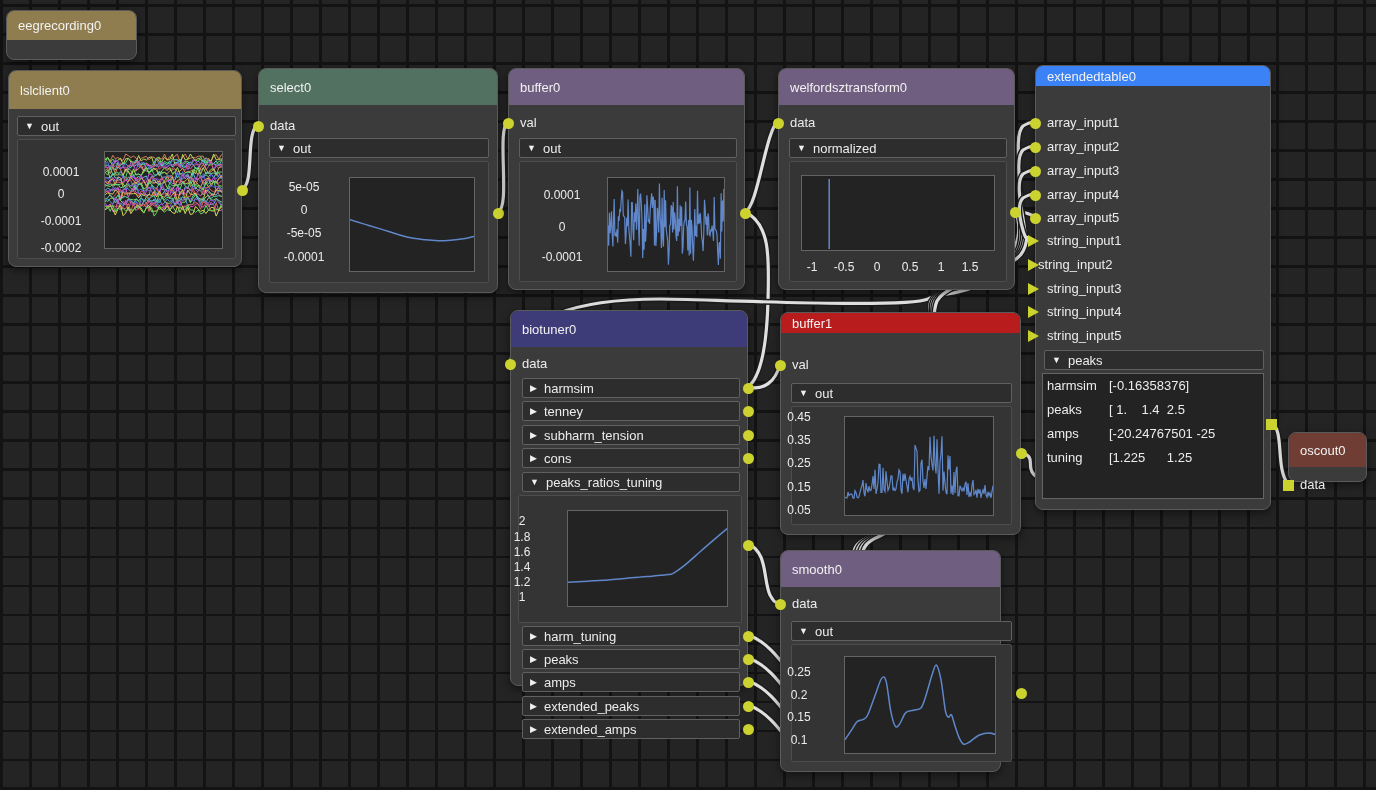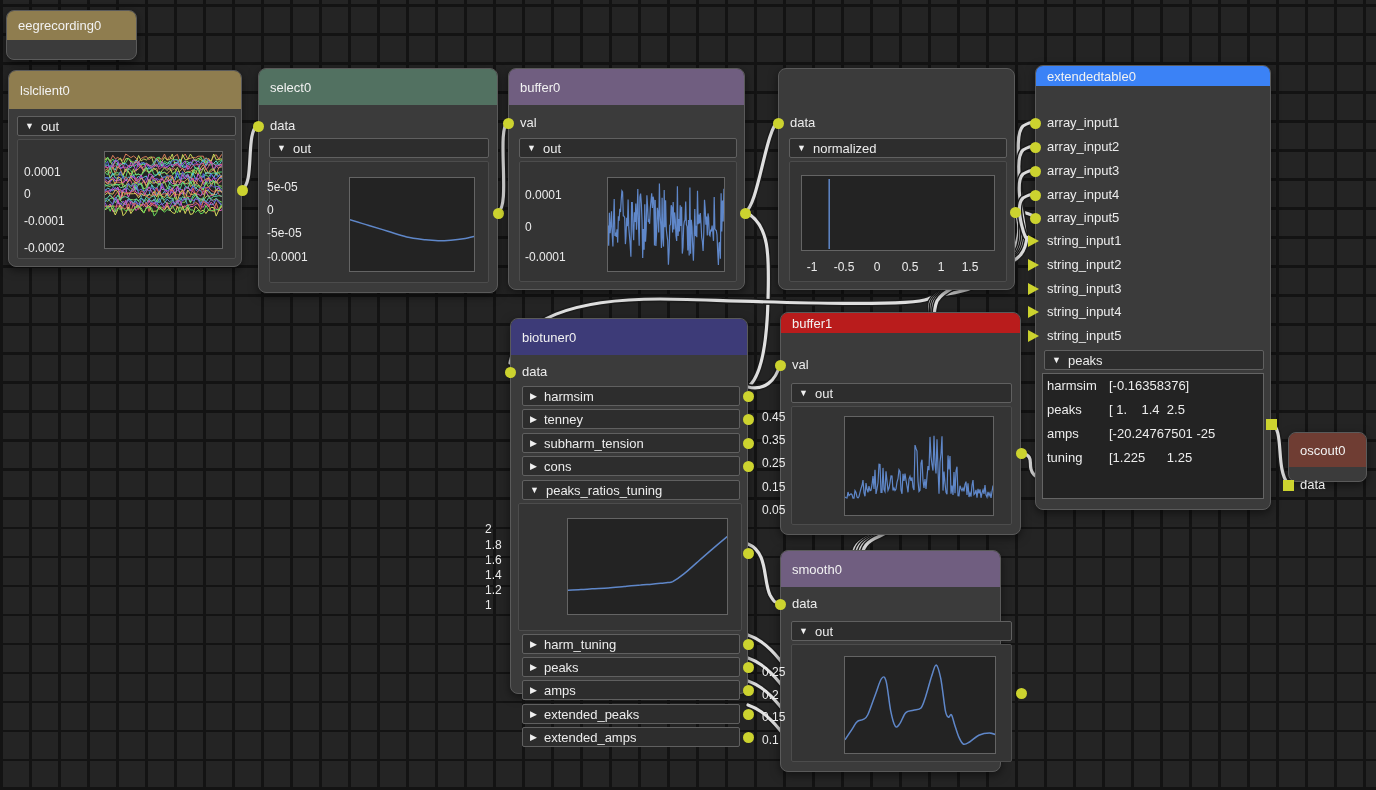--- a/index.html
+++ b/index.html
@@ -23,21 +23,21 @@
   }
   .row-label{position:absolute;color:#ececec;font-size:13px;line-height:14px;white-space:pre;}
   .bar{
     position:absolute;background:#2d2d2d;border:1px solid #606060;box-sizing:border-box;
     color:#ececec;font-size:13px;display:flex;align-items:center;padding-left:7px;
     border-radius:2px;cursor:pointer;
   }
   .bar .arrow{font-size:9px;margin-right:7px;color:#f0f0f0;}
   .panel{position:absolute;background:#343434;border:1px solid #4c4c4c;box-sizing:border-box;border-radius:2px;}
   .plotbox{position:absolute;background:#232323;border:1px solid #646464;box-sizing:border-box;}
-  .tick{position:absolute;color:#ececec;font-size:12px;text-align:left;width:74px;white-space:pre;}
+  .tick{position:absolute;color:#ececec;font-size:12px;text-align:center;width:74px;white-space:pre;}
   .xtick{position:absolute;color:#ececec;font-size:12px;white-space:pre;transform:translateX(-50%);}
   .port{position:absolute;z-index:3;}
   .port.circle{width:11px;height:11px;border-radius:50%;background:#ccd32f;}
   .port.square{width:11px;height:11px;background:#ccd32f;}
   .port.tri{width:0;height:0;border-left:11px solid #ccd32f;border-top:6.5px solid transparent;border-bottom:6.5px solid transparent;}
   .trow{position:absolute;color:#ececec;font-size:13px;white-space:pre;overflow:hidden;}
   .trow .k{display:inline-block;width:62px;}
 </style>
 </head>
 <body>
@@ -158,20 +158,23 @@
       <svg width="118" height="95" style="position: absolute; left: 98px; top: 108px; background: rgb(35, 35, 35); border: 1px solid rgb(100, 100, 100); box-sizing: border-box;">
         <path d="M0,47.5L0.7,67.7L1.4,34.8L2.1,55.3L2.8,47.9L3.5,33.3L4.2,56.1L4.9,68.4L5.6,39.3L6.2,21.1L6.9,57.9L7.6,54.7L8.3,58.8L9.0,51.3L9.7,64.6L10.4,38.3L11.1,42.8L11.8,30.8L12.5,34.0L13.2,22.3L13.9,12.9L14.6,14.0L15.3,37.8L16.0,38.1L16.7,39.6L17.4,66.1L18.0,58.1L18.7,39.8L19.4,48.3L20.1,21.6L20.8,49.9L21.5,58.3L22.2,67.0L22.9,78.8L23.6,24.5L24.3,24.5L25.0,52.1L25.7,62.3L26.4,34.3L27.1,43.9L27.8,25.4L28.5,51.7L29.2,32.5L29.8,11.0L30.5,46.5L31.2,67.7L31.9,19.0L32.6,15.5L33.3,25.4L34.0,41.9L34.7,80.1L35.4,50.9L36.1,71.7L36.8,26.3L37.5,63.8L38.2,51.8L38.9,17.2L39.6,28.2L40.3,44.0L41.0,41.3L41.6,45.8L42.3,30.2L43.0,22.8L43.7,15.4L44.4,29.9L45.1,18.7L45.8,22.3L46.5,67.4L47.2,21.9L47.9,67.9L48.6,55.1L49.3,29.8L50.0,34.4L50.7,54.4L51.4,5.5L52.1,37.3L52.8,47.5L53.4,70.1L54.1,19.8L54.8,61.1L55.5,68.6L56.2,12.1L56.9,49.3L57.6,22.2L58.3,51.5L59.0,57.6L59.7,62.7L60.4,86.7L61.1,73.7L61.8,47.4L62.5,46.8L63.2,27.2L63.9,29.5L64.6,54.5L65.2,23.9L65.9,51.6L66.6,34.4L67.3,41.7L68.0,58.0L68.7,62.9L69.4,8.2L70.1,58.0L70.8,41.1L71.5,53.5L72.2,27.2L72.9,47.9L73.6,28.8L74.3,75.6L75.0,69.2L75.7,47.7L76.4,43.1L77.0,42.3L77.7,23.5L78.4,46.7L79.1,48.6L79.8,72.4L80.5,42.1L81.2,77.4L81.9,9.6L82.6,75.7L83.3,41.8L84.0,48.8L84.7,68.9L85.4,82.7L86.1,59.9L86.8,31.0L87.5,58.1L88.2,47.8L88.8,59.3L89.5,12.7L90.2,46.2L90.9,36.6L91.6,45.5L92.3,35.0L93.0,45.3L93.7,59.3L94.4,63.7L95.1,73.0L95.8,53.9L96.5,21.7L97.2,30.6L97.9,46.6L98.6,38.6L99.3,57.5L100.0,35.4L100.6,39.4L101.3,56.5L102.0,57.7L102.7,52.3L103.4,52.8L104.1,47.6L104.8,54.0L105.5,62.9L106.2,19.1L106.9,50.9L107.6,52.1L108.3,52.4L109.0,56.9L109.7,73.8L110.4,87.0L111.1,65.1L111.8,64.5L112.4,80.8L113.1,15.2L113.8,53.4L114.5,22.4L115.2,43.6L115.9,10.8L116.6,25.7L117.3,41.6L118.0,31.4" fill="none" stroke="#5f87c9" stroke-width="1.2"></path>
       </svg>
       <div class="tick" style="left: 16px; top: 119px;">0.0001</div>
       <div class="tick" style="left: 16px; top: 151px;">0</div>
       <div class="tick" style="left: 16px; top: 181px;">-0.0001</div>
       <div class="port circle" style="left: -6px; top: 48.5px;"></div>
       <div class="port circle" style="left: 231px; top: 138.5px;"></div>
     </div>
     <div class="node" style="left: 778px; top: 68px; width: 237px; height: 222px;">
+      <div class="node-header" style="height: 36px; background: rgb(112, 94, 128);">
+        <span>welfordsztransform0</span>
+      </div>
       <div class="row-label" style="left: 11px; top: 47px;">data</div>
       <div class="bar" style="left: 10px; top: 69px; width: 218px; height: 20px;">
         <span class="arrow">▼</span>
         <span>normalized</span>
       </div>
       <div class="panel" style="left: 10px; top: 92px; width: 218px; height: 121px;"></div>
       <svg width="194" height="76" style="position: absolute; left: 22px; top: 106px; background: rgb(35, 35, 35); border: 1px solid rgb(100, 100, 100); box-sizing: border-box;">
         <path d="M27.2,3 L27.2,73" fill="none" stroke="#5f87c9" stroke-width="1.5"></path>
       </svg>
       <div class="xtick" style="left: 33px; top: 191px;">-1</div>
@@ -186,21 +189,21 @@
     <div class="node" style="left: 1035px; top: 65px; width: 236px; height: 445px;">
       <div class="node-header" style="height: 20px; background: #3b82f6;">
         <span>extendedtable0</span>
       </div>
       <div class="row-label" style="left: 11px; top: 50px;">array_input1</div>
       <div class="row-label" style="left: 11px; top: 74px;">array_input2</div>
       <div class="row-label" style="left: 11px; top: 98px;">array_input3</div>
       <div class="row-label" style="left: 11px; top: 122px;">array_input4</div>
       <div class="row-label" style="left: 11px; top: 145px;">array_input5</div>
       <div class="row-label" style="left: 11px; top: 168px;">string_input1</div>
-      <div class="row-label" style="left: 11px; top: 192px;">string_input2</div>
+      <div class="row-label" style="left: 2px; top: 192px;">string_input2</div>
       <div class="row-label" style="left: 11px; top: 216px;">string_input3</div>
       <div class="row-label" style="left: 11px; top: 239px;">string_input4</div>
       <div class="row-label" style="left: 11px; top: 263px;">string_input5</div>
       <div class="bar" style="left: 8px; top: 284px; width: 220px; height: 20px;">
         <span class="arrow">▼</span>
         <span>peaks</span>
       </div>
       <div class="plotbox" style="left: 6px; top: 307px; width: 222px; height: 126px;"></div>
       <div class="trow" style="left: 11px; top: 312px; width: 214px;"><span class="k">harmsim</span><span>[-0.16358376]</span></div>
       <div class="trow" style="left: 11px; top: 336px; width: 214px;"><span class="k">peaks</span><span>[ 1.    1.4  2.5</span></div>
@@ -211,21 +214,21 @@
       <div class="port circle" style="left: -6px; top: 99.5px;"></div>
       <div class="port circle" style="left: -6px; top: 123.5px;"></div>
       <div class="port circle" style="left: -6px; top: 146.5px;"></div>
       <div class="port tri" style="left: -8px; top: 168.5px;"></div>
       <div class="port tri" style="left: -8px; top: 192.5px;"></div>
       <div class="port tri" style="left: -8px; top: 216.5px;"></div>
       <div class="port tri" style="left: -8px; top: 239.5px;"></div>
       <div class="port tri" style="left: -8px; top: 263.5px;"></div>
       <div class="port square" style="left: 230px; top: 352.5px;"></div>
     </div>
-    <div class="node" style="left: 510px; top: 318px; width: 238px; height: 376px;">
+    <div class="node" style="left: 510px; top: 310px; width: 238px; height: 376px;">
       <div class="node-header" style="height: 36px; background: rgb(61, 59, 120);">
         <span>biotuner0</span>
       </div>
       <div class="row-label" style="left: 11px; top: 46px;">data</div>
       <div class="bar" style="left: 11px; top: 67px; width: 218px; height: 20px;">
         <span class="arrow">▶</span>
         <span>harmsim</span>
       </div>
       <div class="bar" style="left: 11px; top: 90px; width: 218px; height: 20px;">
         <span class="arrow">▶</span>

